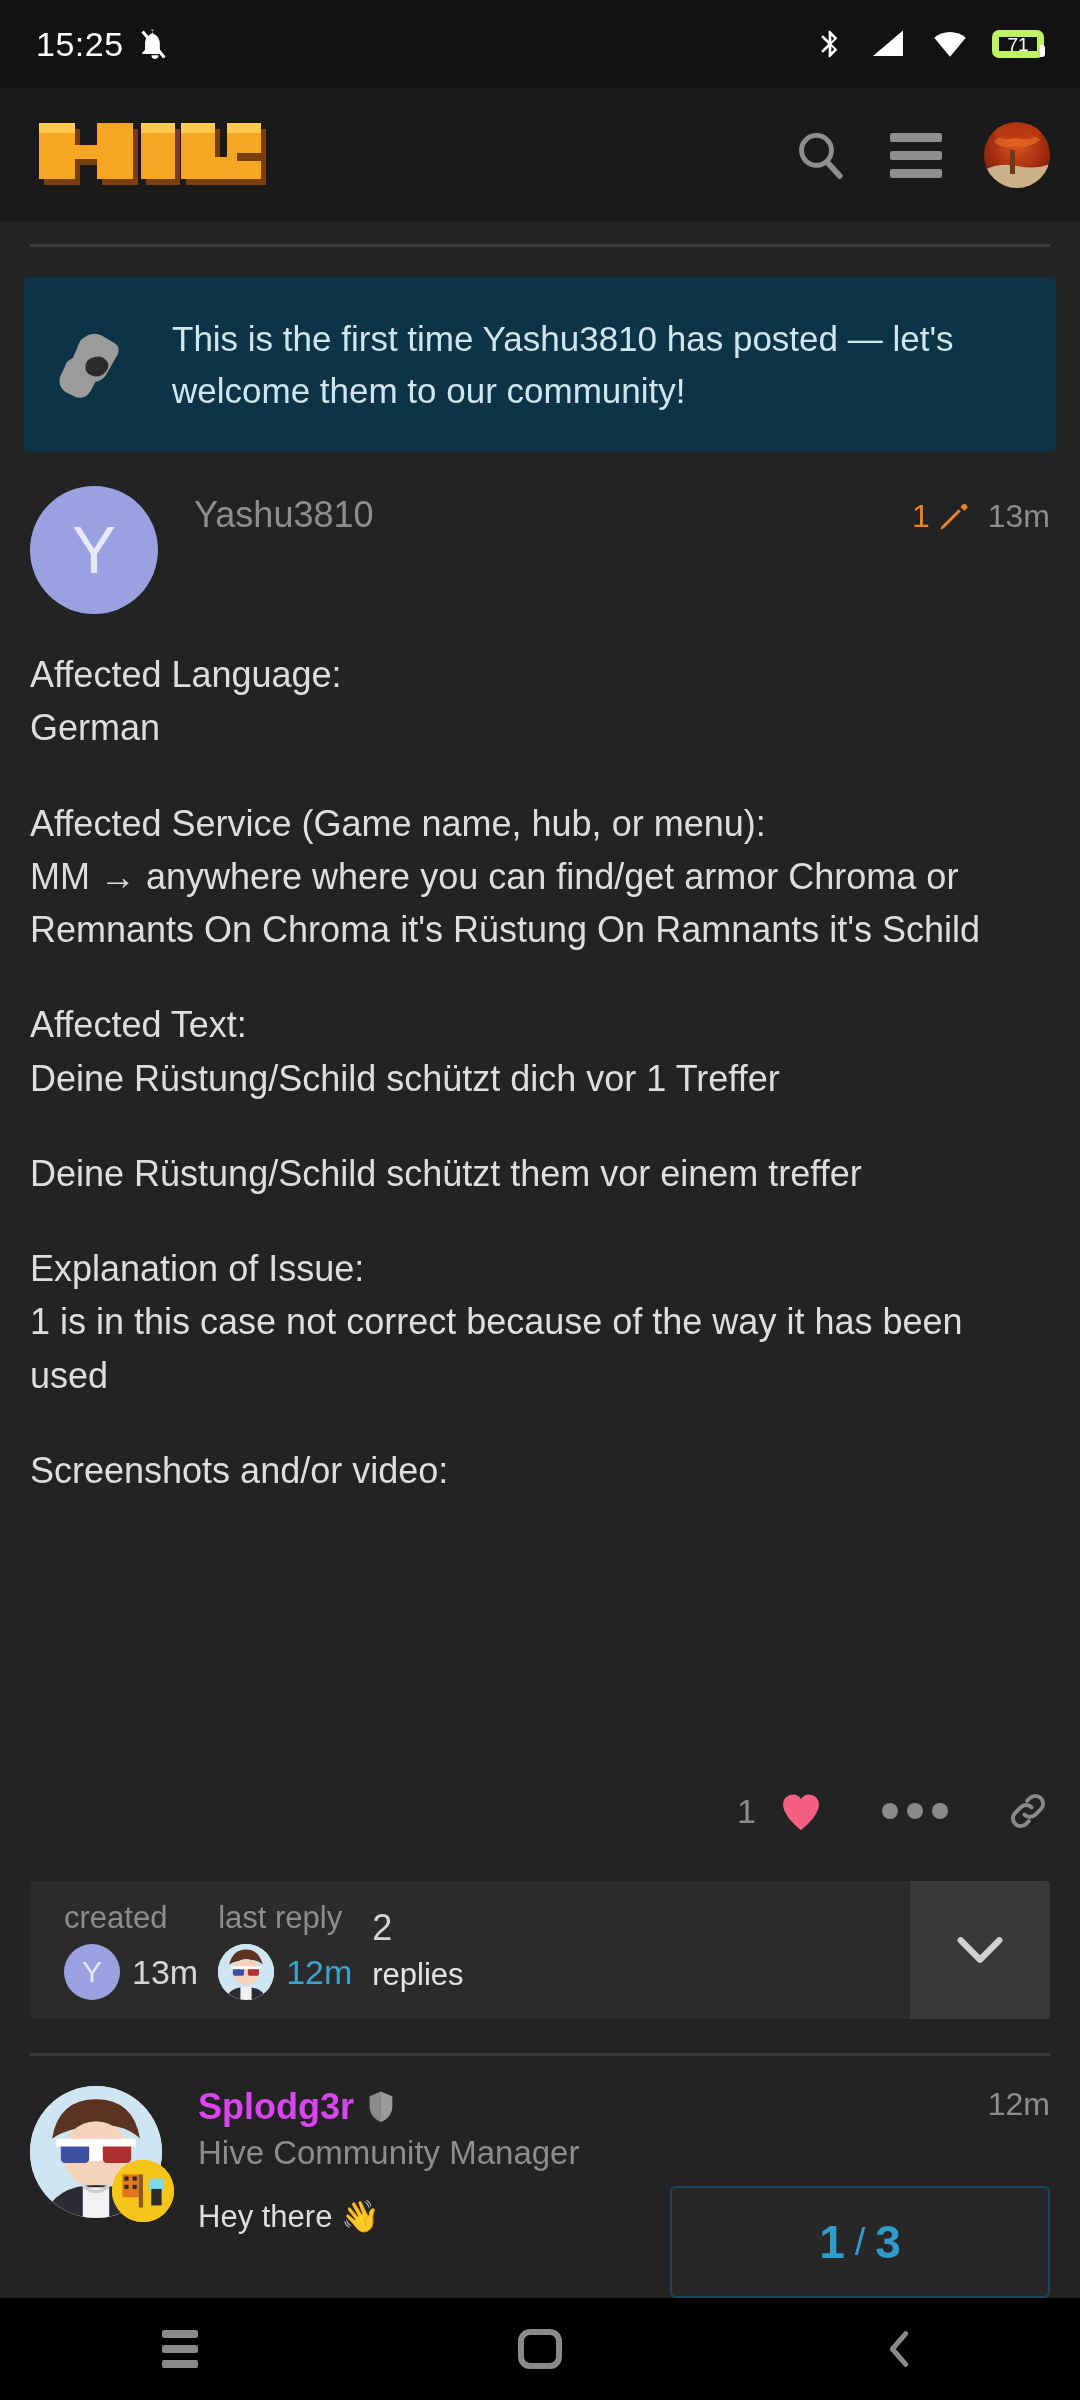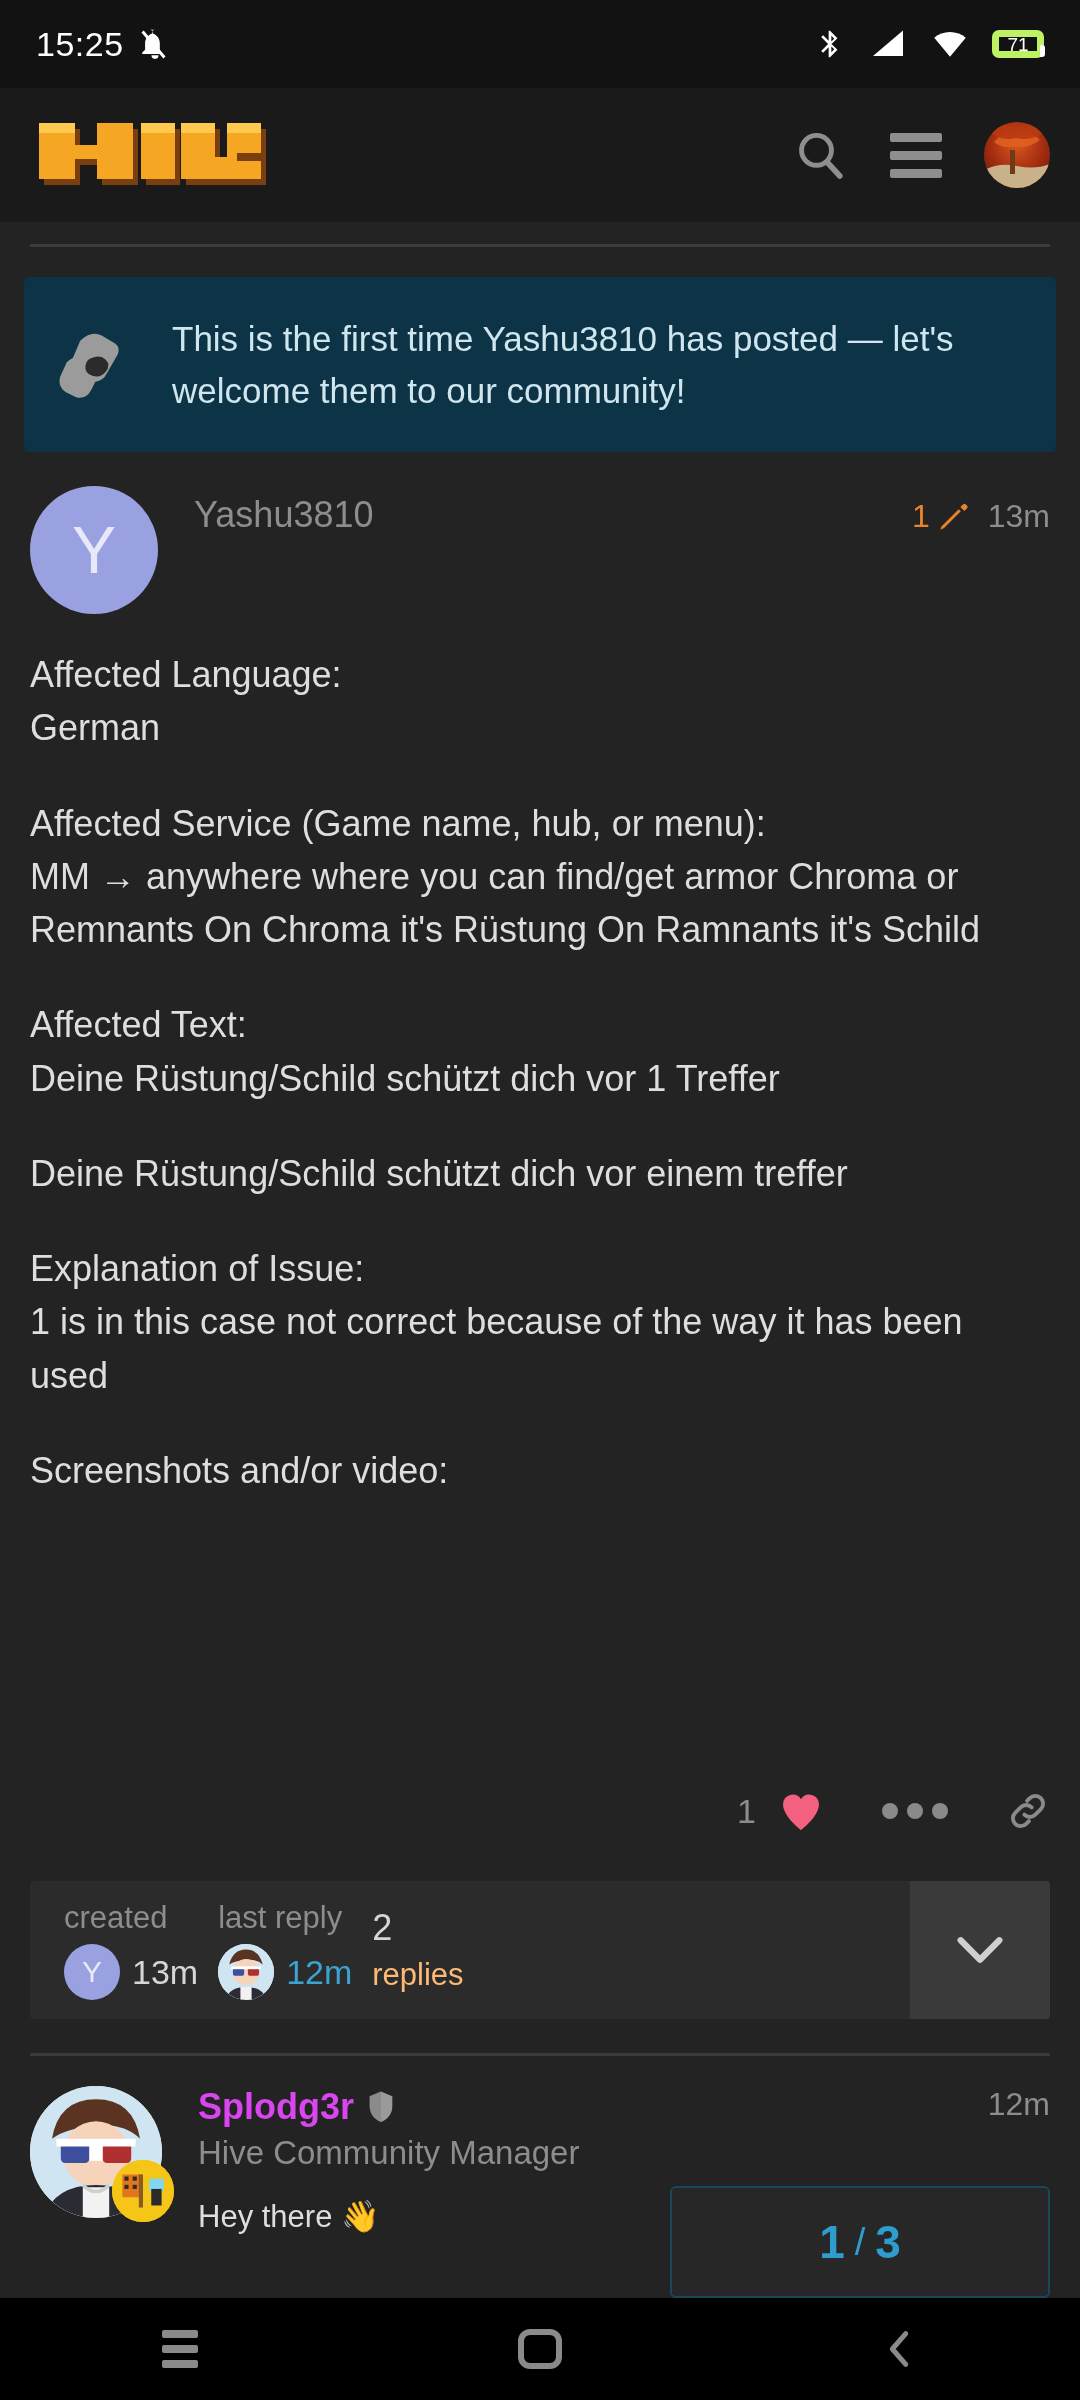--- a/index.html
+++ b/index.html
@@ -125,21 +125,21 @@
   .sum-col{ display:flex; flex-direction:column; gap:8px; }
   .sum-label{ color:#8d8d8d; font-size:31px; }
   .sum-row{ display:flex; align-items:center; gap:12px; }
   .sum-av{ width:56px; height:56px; border-radius:50%; flex:none; overflow:hidden;
            background:#9aa1e0; color:#e7e9f8; display:flex;
            align-items:center; justify-content:center; font-size:30px; }
   .sum-val{ color:#d6d6d6; font-size:34px; }
   .sum-val.link{ color:#3ba3d0; }
   .sum-replies{ display:flex; flex-direction:column; gap:8px; }
   .sum-num{ color:#d6d6d6; font-size:36px; }
-  .sum-word{ color:#fdba74; font-size:31px; }
+  .sum-word{ color:#e5e5e5; font-size:31px; }
   .summary-expand{
     width:140px; background:#3a3a3a;
     display:flex; align-items:center; justify-content:center;
   }
 
   .section-divider{ margin:34px 30px 0 30px; height:3px; background:#3a3a3a; }
 
   
   .post2{ padding:30px 30px 0 30px; display:flex; align-items:flex-start; }
   .av2-wrap{ position:relative; width:132px; height:132px; flex:none; }
@@ -296,21 +296,21 @@
         </div>
         <div class="para">
           <div class="line">Affected Service (Game name, hub, or menu):</div>
           <div class="line">MM → anywhere where you can find/get armor Chroma or Remnants On Chroma it's Rüstung On Ramnants it's Schild</div>
         </div>
         <div class="para">
           <div class="line">Affected Text:</div>
           <div class="line">Deine Rüstung/Schild schützt dich vor 1 Treffer</div>
         </div>
         <div class="para">
-          <div class="line">Deine Rüstung/Schild schützt dich vor einem treffer</div>
+          <div class="line">Deine Rüstung/Schild schützt them vor einem treffer</div>
         </div>
         <div class="para">
           <div class="line">Explanation of Issue:</div>
           <div class="line">1 is in this case not correct because of the way it has been used</div>
         </div>
         <div class="para">
           <div class="line">Screenshots and/or video:</div>
         </div>
         <div class="media-gap"></div>
       </div>

